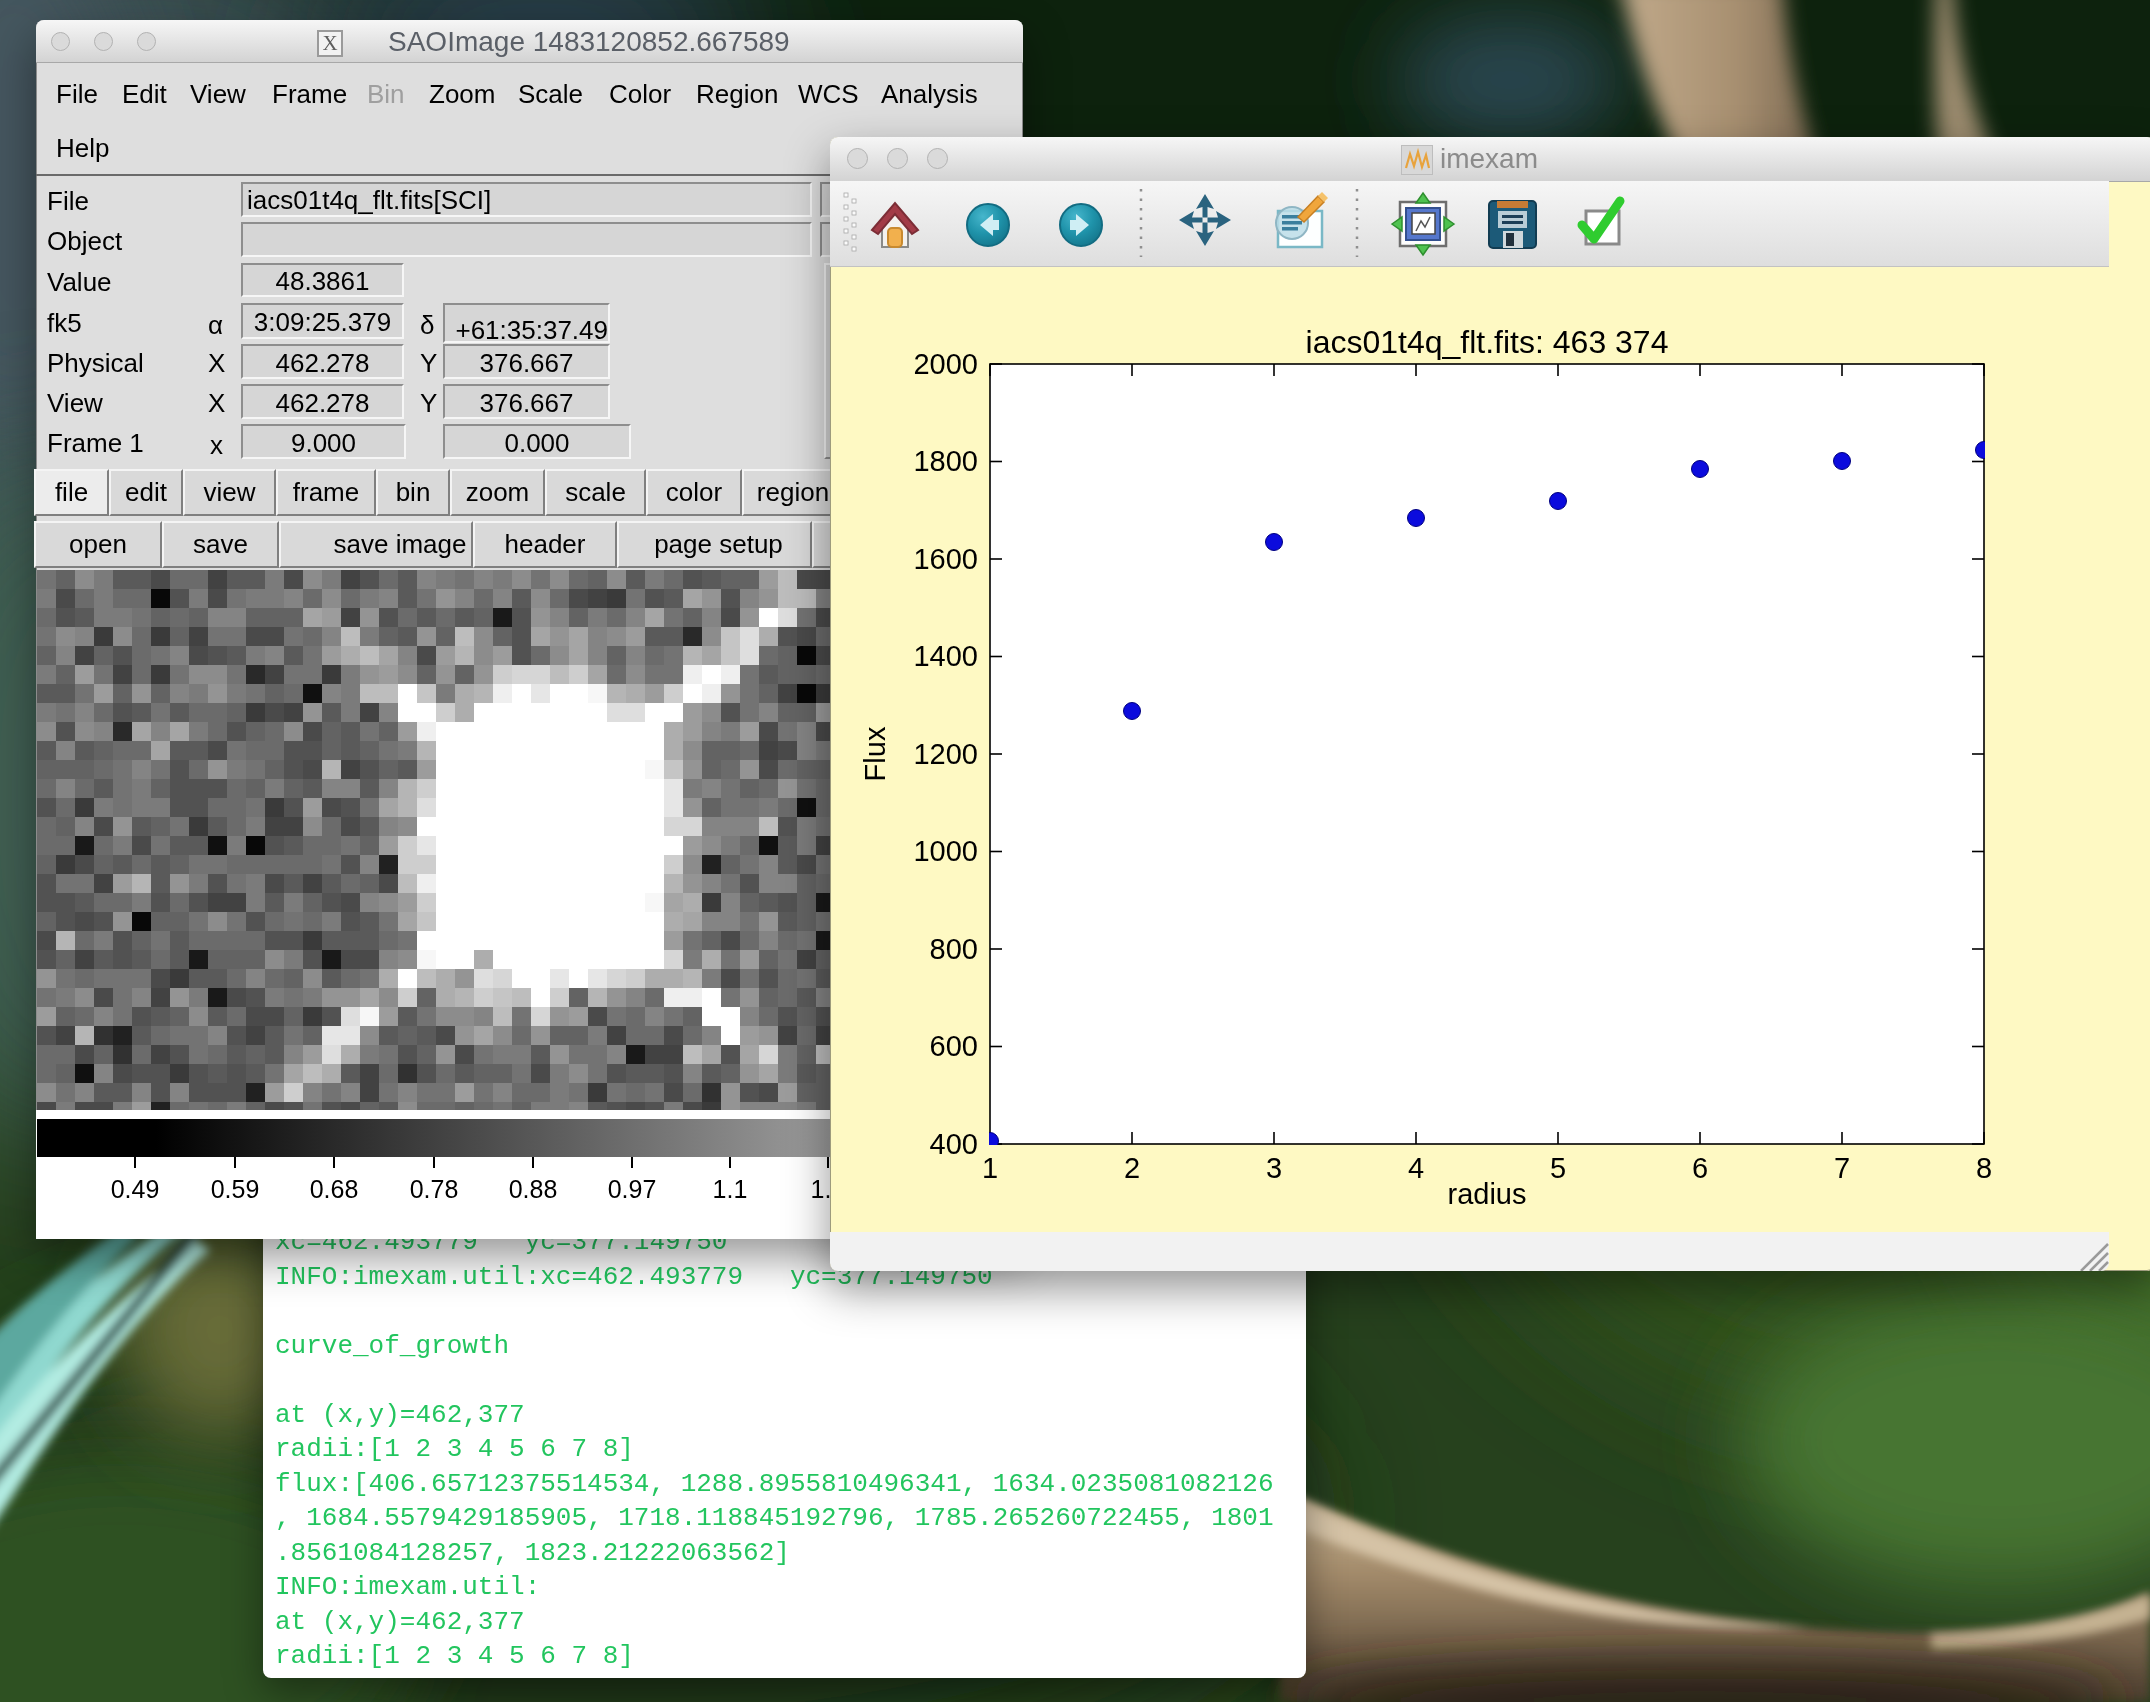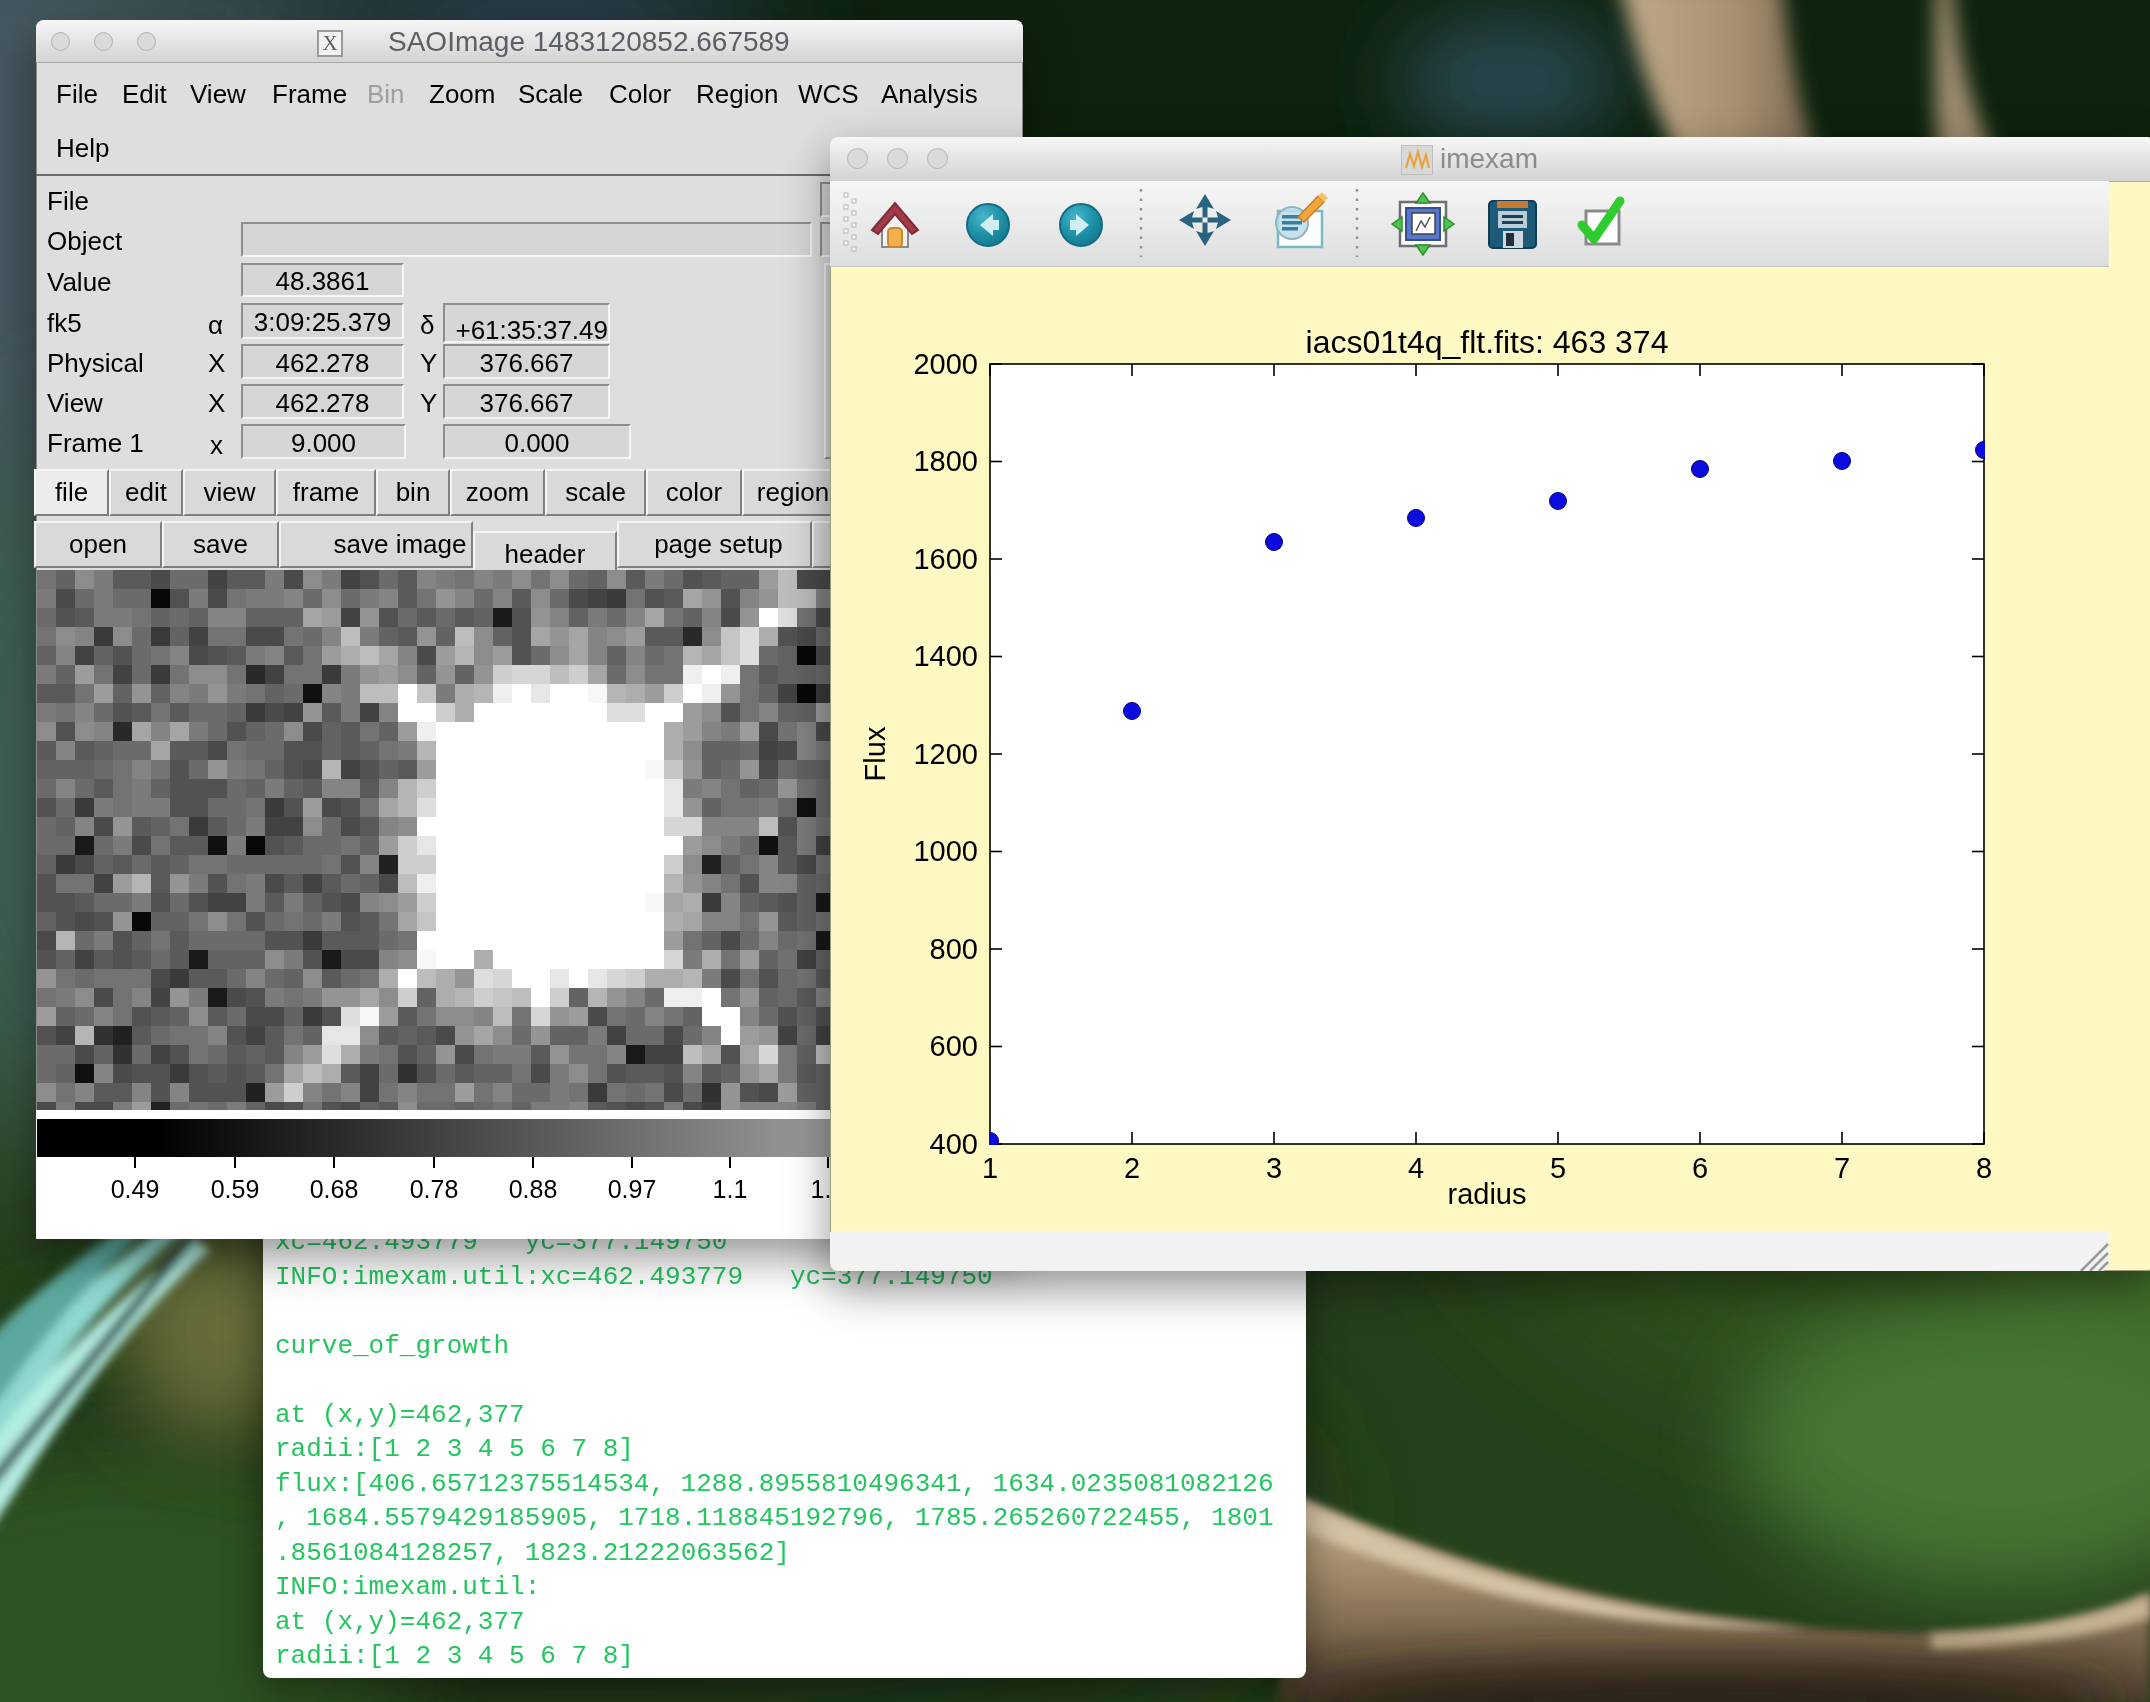--- a/index.html
+++ b/index.html
@@ -122,20 +122,21 @@
   <div class="lbl" style="left:11px;top:408px;">Frame 1</div>
   <div class="lbl" style="left:172px;top:290px;">α</div>
   <div class="lbl" style="left:172px;top:328px;">X</div>
   <div class="lbl" style="left:172px;top:368px;">X</div>
   <div class="lbl" style="left:384px;top:290px;">δ</div>
   <div class="lbl" style="left:384px;top:328px;">Y</div>
   <div class="lbl" style="left:384px;top:368px;">Y</div>
   <div class="lbl" style="left:174px;top:410px;">x</div>
   <div class="lbl" style="left:583px;top:403px;">°</div>
 
+  <div class="sunk" style="left:205px;top:162px;width:571px;height:35px;padding:1px 4px;">iacs01t4q_flt.fits[SCI]</div>
   <div class="sunk" style="left:205px;top:202px;width:571px;height:35px;"></div>
   <div class="sunk" style="left:205px;top:243px;width:163px;height:34px;text-align:center;padding-top:1px;">48.3861</div>
   <div class="sunk" style="left:205px;top:283px;width:163px;height:36px;text-align:center;padding-top:2px;">3:09:25.379</div>
   <div class="sunk" style="left:407px;top:283px;width:167px;height:40px;text-align:right;padding-top:10px;">+61:35:37.49</div>
   <div class="sunk" style="left:205px;top:324px;width:163px;height:35px;text-align:center;padding-top:2px;">462.278</div>
   <div class="sunk" style="left:407px;top:324px;width:167px;height:35px;text-align:center;padding-top:2px;">376.667</div>
   <div class="sunk" style="left:205px;top:364px;width:163px;height:35px;text-align:center;padding-top:2px;">462.278</div>
   <div class="sunk" style="left:407px;top:364px;width:167px;height:35px;text-align:center;padding-top:2px;">376.667</div>
   <div class="sunk" style="left:205px;top:404px;width:165px;height:35px;text-align:center;padding-top:2px;">9.000</div>
   <div class="sunk" style="left:407px;top:404px;width:188px;height:35px;text-align:center;padding-top:2px;">0.000</div>
@@ -150,21 +151,21 @@
   <div class="btn" style="left:340px;top:449px;width:74px;height:47px;line-height:43px;">bin</div>
   <div class="btn" style="left:414px;top:449px;width:95px;height:47px;line-height:43px;">zoom</div>
   <div class="btn" style="left:509px;top:449px;width:101px;height:47px;line-height:43px;">scale</div>
   <div class="btn" style="left:610px;top:449px;width:96px;height:47px;line-height:43px;">color</div>
   <div class="btn" style="left:706px;top:449px;width:102px;height:47px;line-height:43px;">region</div>
   <div class="btn" style="left:808px;top:449px;width:90px;height:47px;line-height:43px;">wcs</div>
 
   <div class="btn" style="left:-2px;top:501px;width:128px;height:47px;line-height:43px;">open</div>
   <div class="btn" style="left:126px;top:501px;width:117px;height:47px;line-height:43px;">save</div>
   <div class="btn" style="left:243px;top:501px;width:194px;height:47px;line-height:43px;padding-left:48px;">save image</div>
-  <div class="btn" style="left:437px;top:501px;width:144px;height:47px;line-height:43px;margin-top:10px;">header</div>
+  <div class="btn" style="left:437px;top:501px;width:144px;height:47px;line-height:43px;">header</div>
   <div class="btn" style="left:581px;top:501px;width:195px;height:47px;line-height:43px;padding-left:8px;">page setup</div>
   <div class="btn" style="left:776px;top:501px;width:130px;height:47px;line-height:43px;">print</div>
 
   <div class="abs" style="left:1px;top:550px;width:986px;height:540px;overflow:hidden;background:#5e5e5e;">
     <svg width="988" height="551" shape-rendering="crispEdges">
           <path fill="#080808" d="M114 19h19v19h-19zM760 76h19v19h-19zM760 114h19v19h-19zM209 266h19v19h-19zM95 342h19v19h-19z"></path>
           <path fill="#101010" d="M912 0h19v19h-19zM266 114h19v19h-19zM874 114h19v19h-19zM969 133h19v19h-19zM760 228h19v19h-19zM171 266h19v19h-19zM722 266h19v19h-19zM38 494h19v19h-19z"></path>
           <path fill="#191919" d="M456 38h19v19h-19zM38 266h19v19h-19zM836 285h19v19h-19zM779 323h19v19h-19zM779 361h19v19h-19zM152 380h19v19h-19zM285 380h19v19h-19zM171 418h19v19h-19zM589 475h19v19h-19z"></path>
           <path fill="#212121" d="M931 209h19v19h-19zM342 285h19v19h-19zM665 285h19v19h-19zM817 285h19v19h-19zM76 456h19v19h-19zM209 513h19v19h-19zM114 532h19v19h-19zM817 532h19v19h-19z"></path>
           <path fill="#292929" d="M646 57h19v19h-19zM209 95h19v19h-19zM76 152h19v19h-19zM836 190h19v19h-19zM855 399h19v19h-19z"></path>

